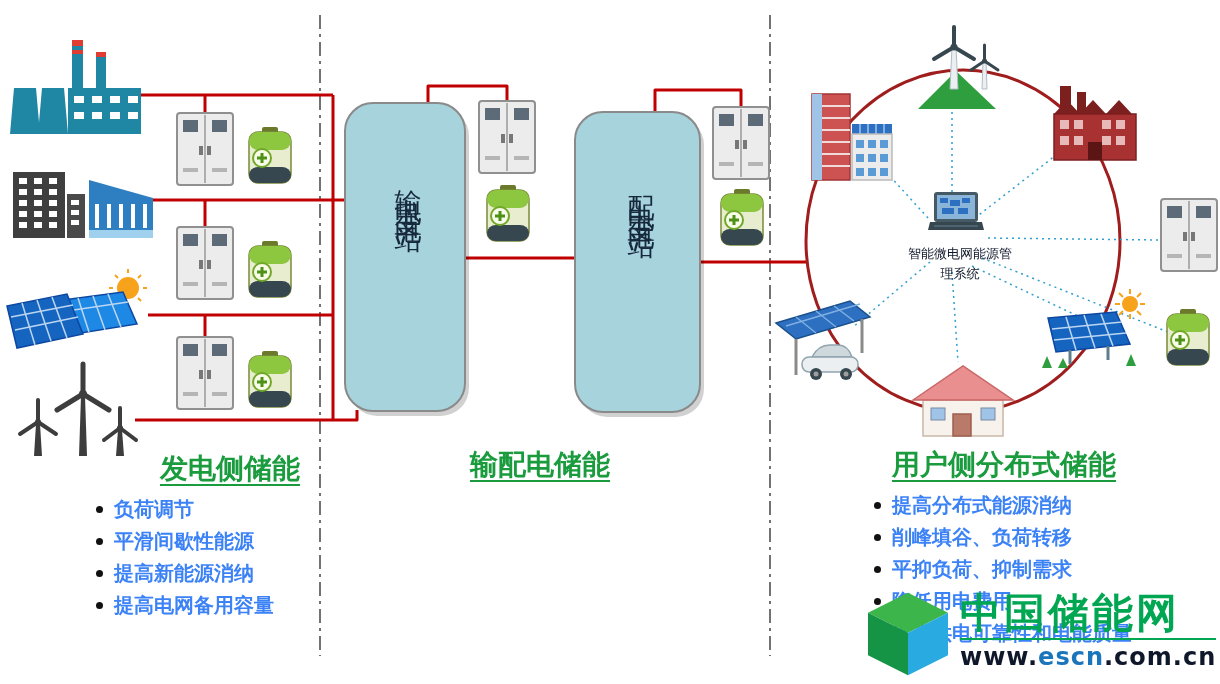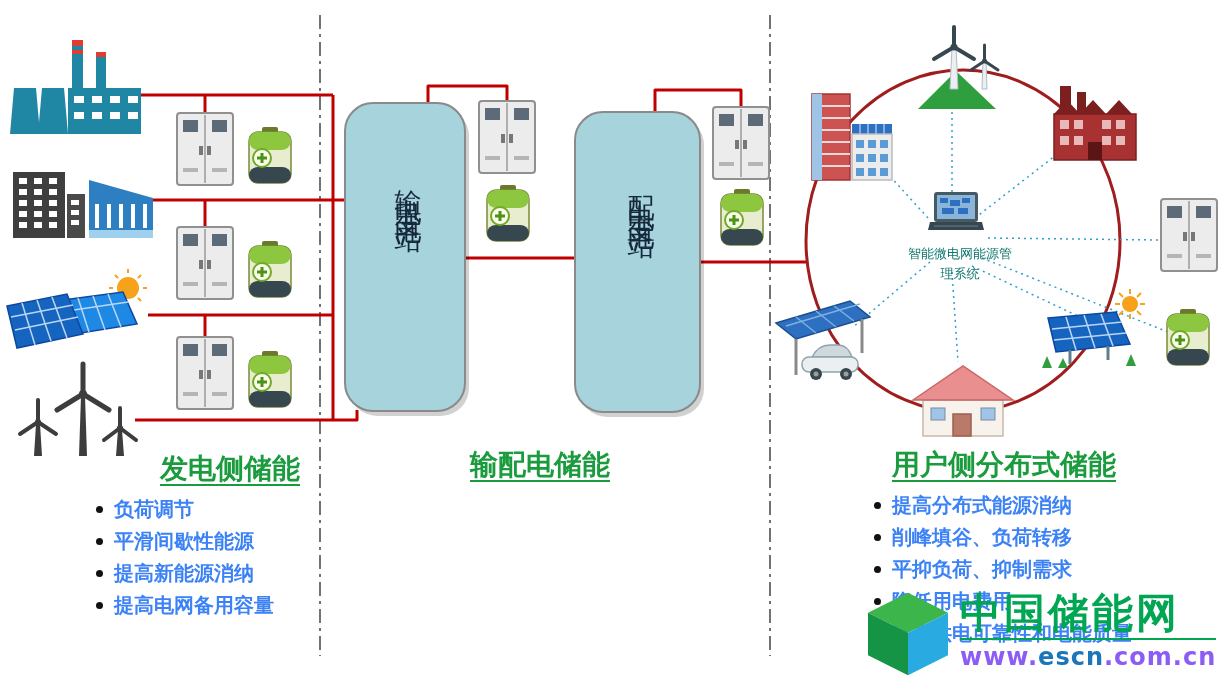--- a/index.html
+++ b/index.html
@@ -2,35 +2,35 @@
 <html><head>
 <meta charset="utf-8">
 <style>
   html,body{margin:0;padding:0;background:#fff;}
   .canvas{position:relative;width:1220px;height:684px;background:#fff;overflow:hidden;
           font-family:"DejaVu Sans",sans-serif;}
   svg.layer{position:absolute;left:0;top:0;z-index:1;}
   .sub-label{position:absolute;z-index:3;writing-mode:vertical-rl;text-orientation:upright;
              font-family:"DejaVu Serif",serif;font-size:27px;letter-spacing:9px;color:#16283c;}
   .center-label{position:absolute;z-index:3;width:104px;text-align:center;
-                font-family:"DejaVu Serif",serif;font-size:13px;line-height:1.55;color:#0f766e;}
+                font-family:"DejaVu Serif",serif;font-size:13px;line-height:1.55;color:#0f172a;}
   .text-section{position:absolute;z-index:4;}
   .text-section h2{margin:0 0 10px 18px;font-size:28px;font-weight:bold;color:#1a9c3e;
                    text-decoration:underline;text-underline-offset:6px;text-decoration-thickness:2px;}
   .text-section ul{list-style:none;margin:0;padding:0;}
   .text-section li{display:flex;align-items:flex-start;margin:9px 0;font-size:20px;
                    font-weight:bold;color:#3b82f6;line-height:1.15;}
   .text-section .dot{flex:0 0 auto;width:7px;height:7px;border-radius:50%;background:#111;
                      margin:8px 11px 0 0;}
   .watermark{position:absolute;left:864px;top:590px;z-index:6;display:flex;align-items:flex-start;}
   .wm-text{margin-left:8px;}
   .wm-brand{font-size:41px;font-weight:bold;color:#00a651;letter-spacing:3px;line-height:1.15;}
   .wm-url{border-top:2px solid #00a651;margin-top:1px;padding-top:3px;font-size:24px;
           letter-spacing:1px;font-weight:bold;}
-  .wm-gray{color:#8b5cf6;text-align:right;}
+  .wm-gray{color:#0f172a;text-align:right;}
   .wm-blue{color:#1b75bb;text-align:right;}
 </style>
 </head>
 <body>
 
 <div class="canvas">
 
 <svg class="layer" width="1220" height="684" viewBox="0 0 1220 684">
   <defs>
     <g id="cabinet">

